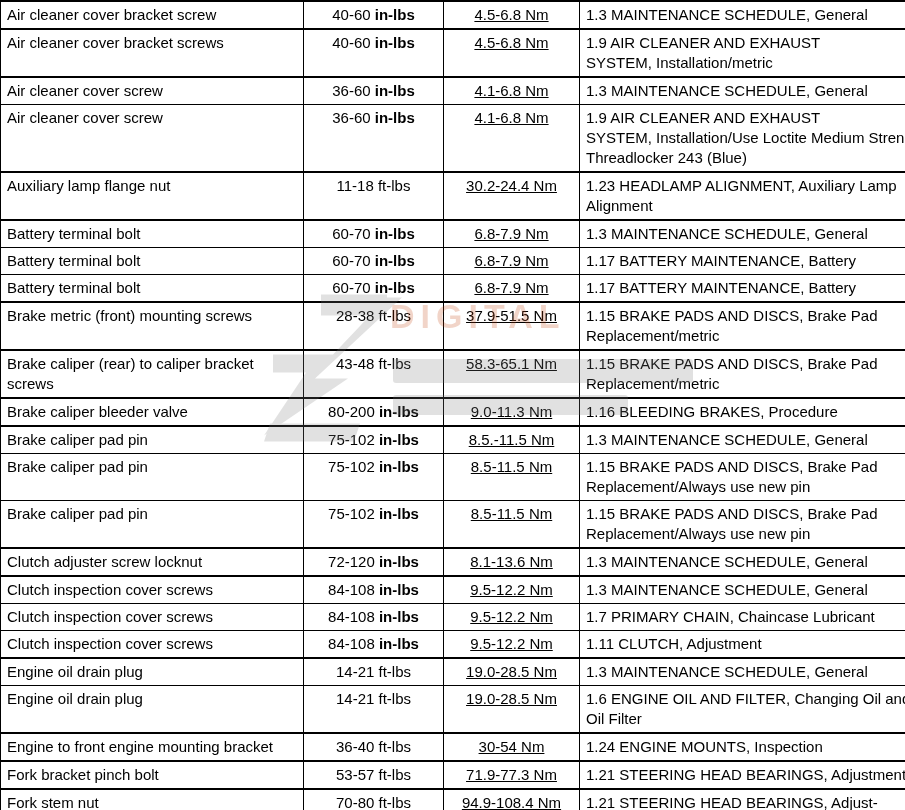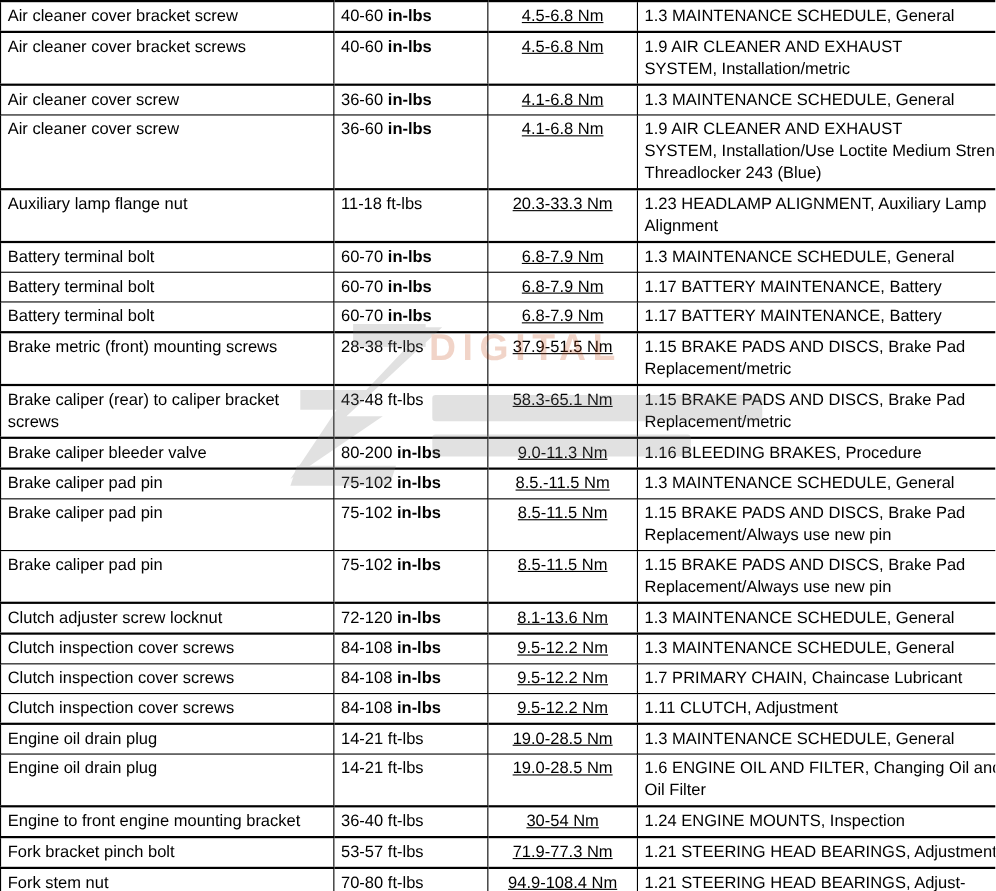--- a/index.html
+++ b/index.html
@@ -26,21 +26,21 @@
     line-height: 20px;
     color: #000000;
     padding: 3px 6px;
     vertical-align: top;
     overflow: hidden;
   }
   tr.group-start td {
     border-top: 2px solid #000000;
   }
   td.c1 { width: 290px; padding-left: 8px; white-space: pre-line; }
-  td.c2 { width: 127px; }
+  td.c2 { width: 127px; text-align: center; }
   td.c3 { width: 123px; text-align: center; text-decoration: underline; }
   td.c4 { width: 365px; padding-left: 5px; white-space: pre-line; }
   .unit-bold { font-weight: bold; }
 
   
   .watermark {
     position: absolute;
     left: 255px;
     top: 285px;
     width: 400px;
@@ -102,21 +102,21 @@
           <td class="c1">Air cleaner cover screw</td>
           <td class="c2"><span>36-60 </span><span class="unit-bold">in-lbs</span></td>
           <td class="c3">4.1-6.8 Nm</td>
           <td class="c4">1.9 AIR CLEANER AND EXHAUST
 SYSTEM, Installation/Use Loctite Medium Strength
 Threadlocker 243 (Blue)</td>
         </tr>
         <tr class="group-start">
           <td class="c1">Auxiliary lamp flange nut</td>
           <td class="c2"><span>11-18 </span><span>ft-lbs</span></td>
-          <td class="c3">20.3-33.3 Nm</td>
+          <td class="c3">30.2-24.4 Nm</td>
           <td class="c4">1.23 HEADLAMP ALIGNMENT, Auxiliary Lamp
 Alignment</td>
         </tr>
         <tr class="group-start">
           <td class="c1">Battery terminal bolt</td>
           <td class="c2"><span>60-70 </span><span class="unit-bold">in-lbs</span></td>
           <td class="c3">6.8-7.9 Nm</td>
           <td class="c4">1.3 MAINTENANCE SCHEDULE, General</td>
         </tr>
         <tr>

